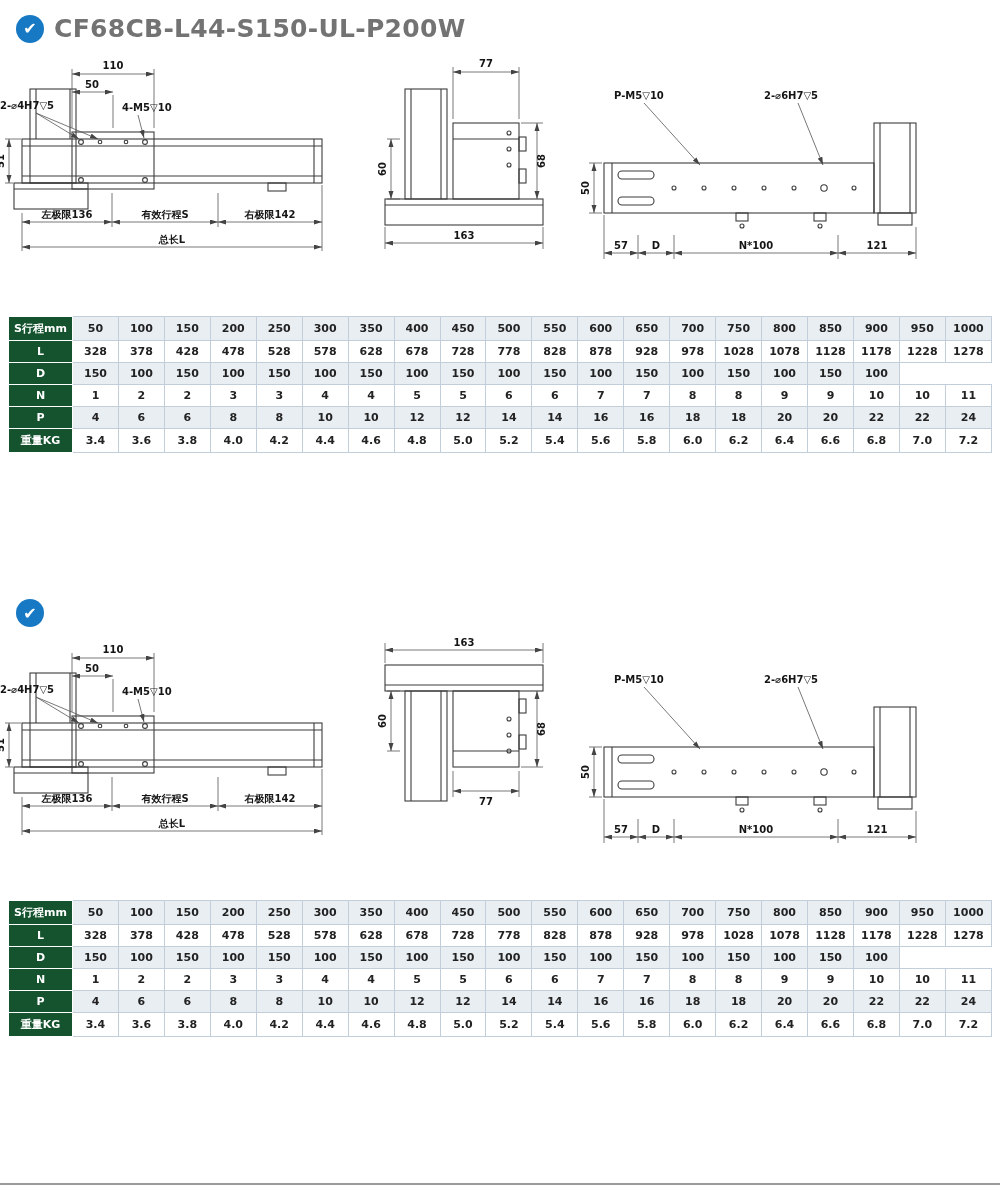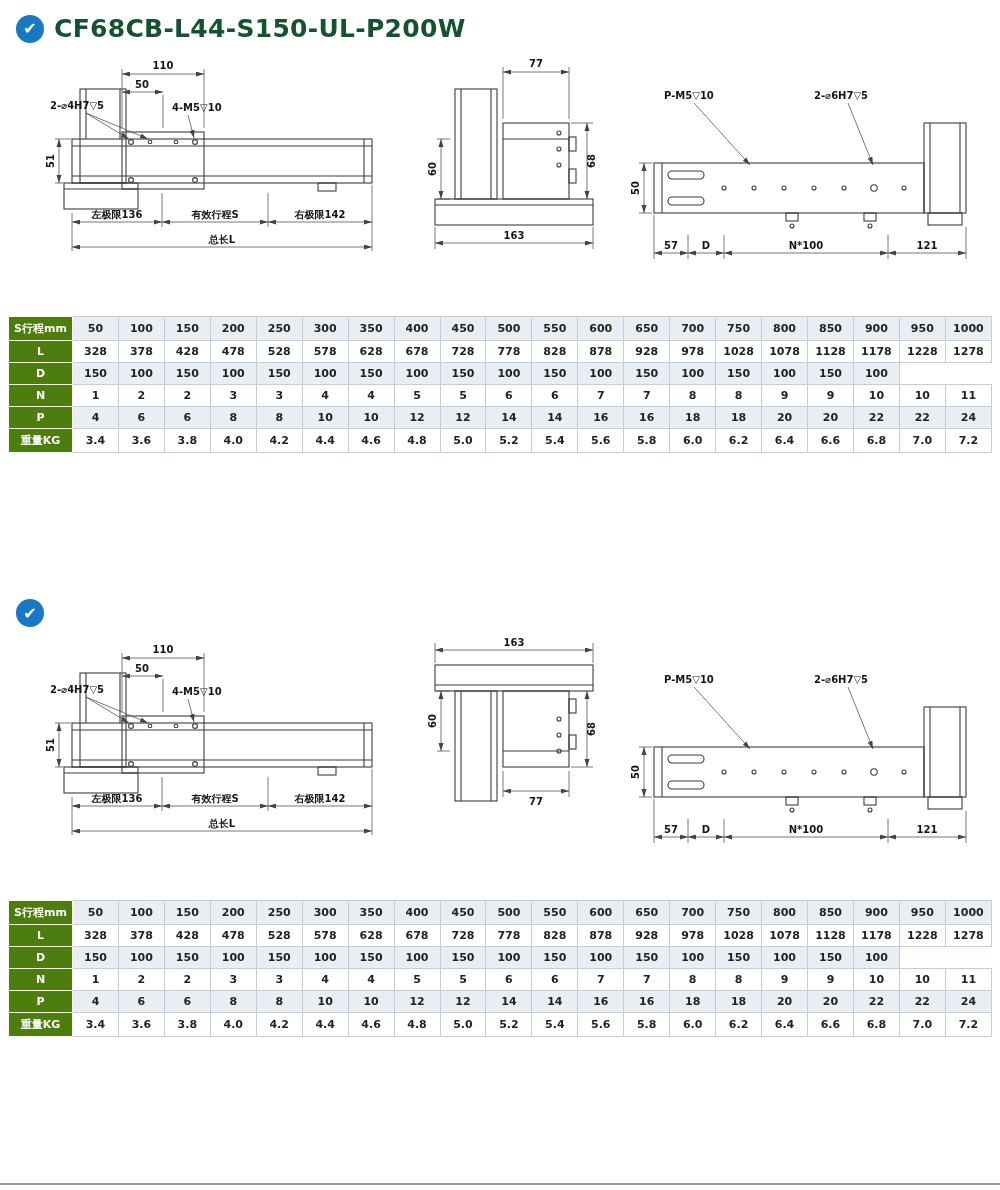--- a/index.html
+++ b/index.html
@@ -12,37 +12,37 @@
 
   .section { padding-top:14px; }
   .section + .section { margin-top:132px; }
 
   .sec-head { display:flex; align-items:center; gap:10px; padding-left:16px; margin-bottom:4px; }
   .badge {
     width:28px; height:28px; border-radius:50%; background:#1779c4; color:#fff;
     display:flex; align-items:center; justify-content:center;
     font-size:16px; font-weight:bold; flex:0 0 auto;
   }
-  .title { color:#14532d; font-size:25px; font-weight:bold; letter-spacing:.3px; }
-
-  .drawings { display:flex; align-items:flex-start; gap:28px; padding-left:50px; margin-top:8px; }
+  .title { color:#737373; font-size:25px; font-weight:bold; letter-spacing:.3px; }
+
+  .drawings { display:flex; align-items:flex-start; gap:28px; margin-top:8px; }
   .fig { overflow:visible; display:block; }
   .fig-top { margin-top:34px; }
 
   
   .fig rect, .fig line, .fig circle { fill:none; stroke:#3c3c3c; stroke-width:1.1; }
   .fig g.dims line { stroke:#555; stroke-width:.8; }
   .fig text { fill:#151515; stroke:none; font-family:"DejaVu Sans",sans-serif; font-size:10px; font-weight:bold; }
 
   table.spec { border-collapse:collapse; table-layout:fixed; width:984px; margin:30px 0 0 8px; }
   table.spec td {
     border:1px solid #c2cfdb; text-align:center; font-size:11px; font-weight:bold;
     color:#222; padding:4px 0; height:14px; overflow:hidden; white-space:nowrap;
   }
-  table.spec td.lbl { background:#4d7c0f; color:#fff; width:64px; border-color:#ffffff;margin-top:48px; }
+  table.spec td.lbl { background:#14532d; color:#fff; width:64px; border-color:#ffffff;margin-top:48px; }
   table.spec tr:nth-child(odd) td:not(.lbl) { background:#e9eef3; }
 
   .bottom-rule { position:absolute; left:0; right:0; bottom:5px; border-top:2px solid #9a9a9a; }
 </style>
 </head>
 <body>
 
 <svg width="0" height="0" style="position:absolute" aria-hidden="true">
   <defs>
     <marker id="mL" markerWidth="8.5" markerHeight="5.5" refX="0" refY="2.5" orient="auto" markerUnits="userSpaceOnUse">

